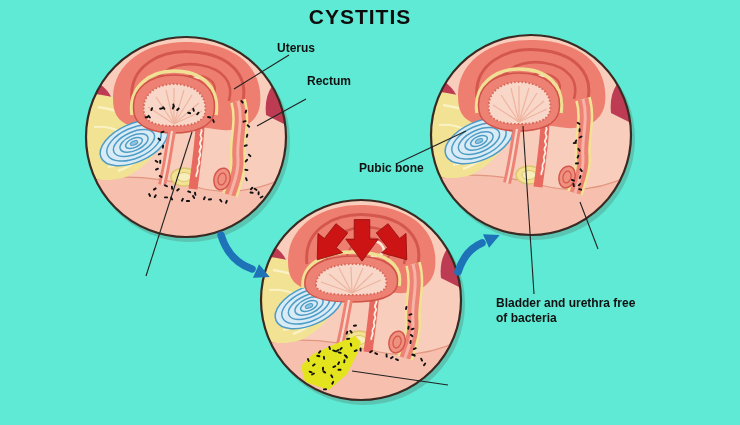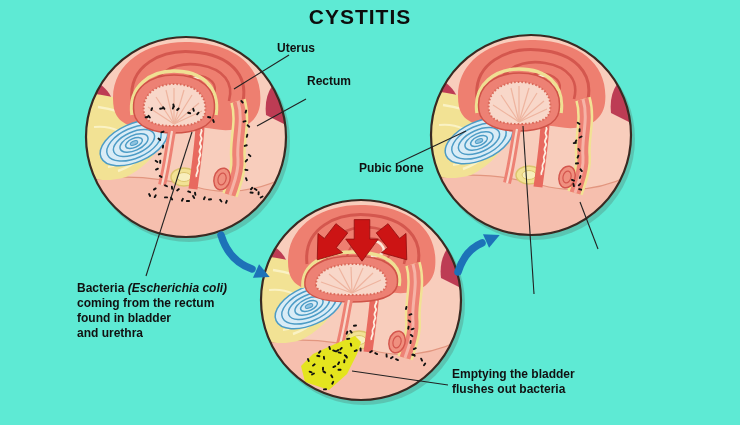--- a/index.html
+++ b/index.html
@@ -270,25 +270,19 @@
       <line class="leader" x1="352" y1="371" x2="448" y2="385"></line>
     </g>
   </svg>
 
   <div class="title">CYSTITIS</div>
 
   <div class="lbl" style="left:277px;top:41px;">Uterus</div>
 
   <div class="lbl" style="left:307px;top:74px;">Rectum</div>
 
-  <div class="lbl" style="left:77px;top:281px;width:178px;">
-    <span>Bacteria </span><span class="it">(Escherichia coli)</span>
-    <div>coming from the rectum</div>
-    <div>found in bladder</div>
-    <div>and urethra</div>
-  </div>
 
   <div class="lbl" style="left:359px;top:161px;">Pubic bone</div>
 
 
-
-  <div class="lbl" style="left:452px;top:367px;width:140px;">Emptying the bladder flushes out bacteria</div>
+  <div class="lbl" style="left:496px;top:296px;width:150px;">Bladder and urethra free of bacteria</div>
+
 </div>
 
 </body></html>

